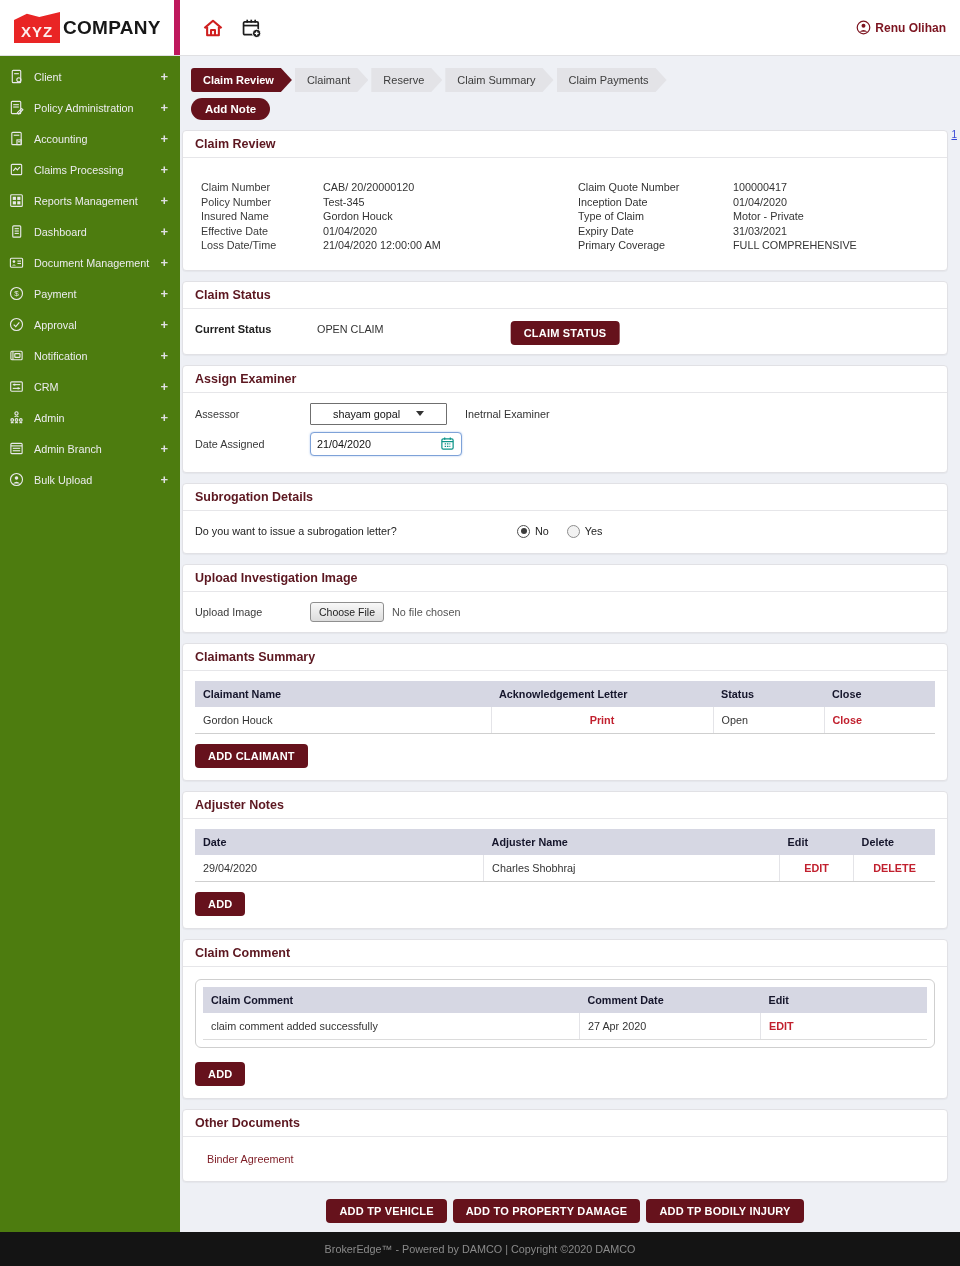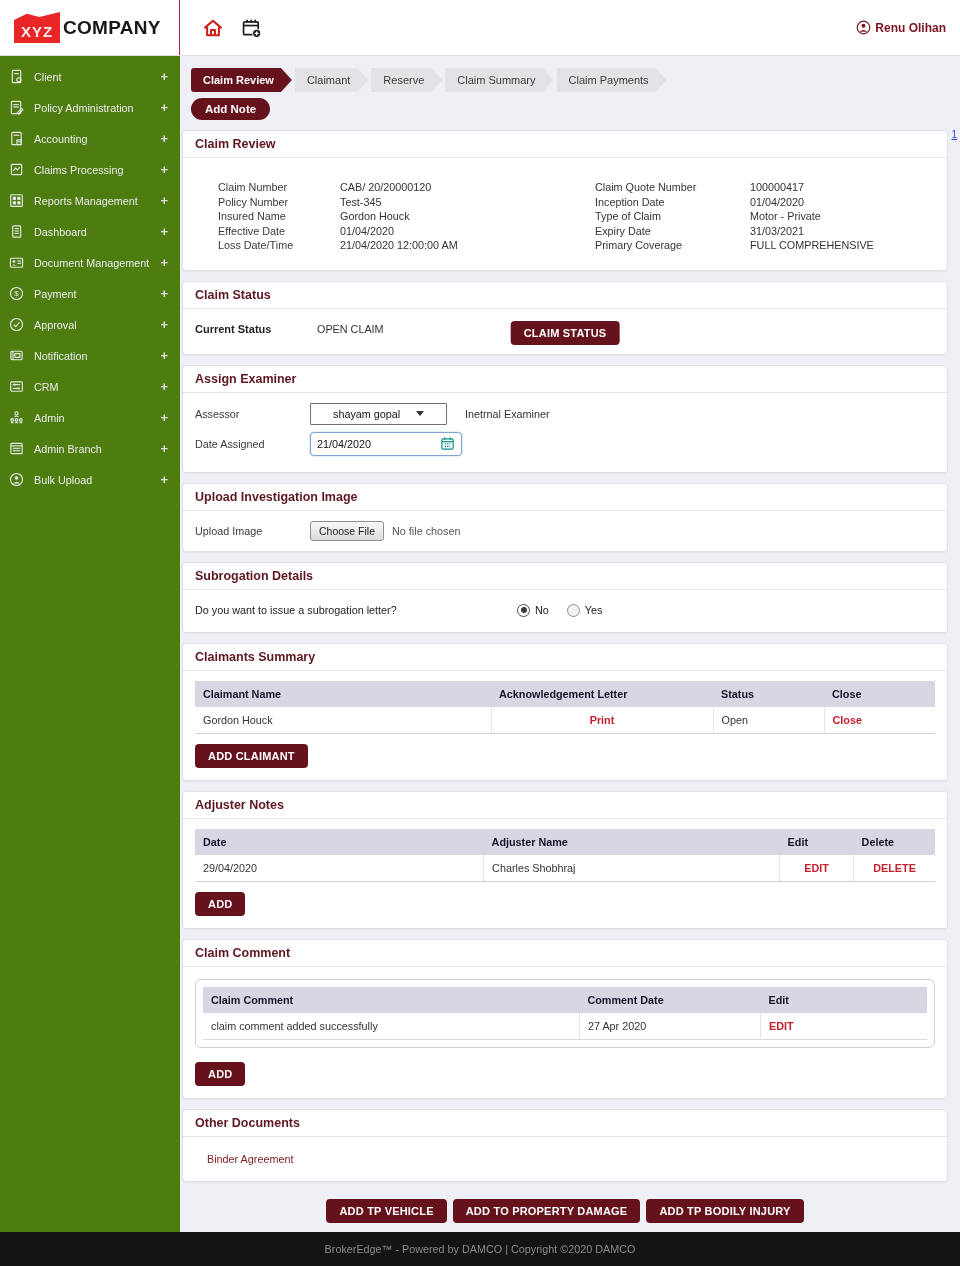--- a/index.html
+++ b/index.html
@@ -2,21 +2,21 @@
 <html><head>
 <meta charset="utf-8">
 <style>
   * { margin:0; padding:0; box-sizing:border-box; }
   html,body { background:#cfd2da; }
   body { font-family:"Liberation Sans","DejaVu Sans",sans-serif; }
   .app { position:relative; width:960px; height:1266px; background:#eef0f5; overflow:hidden; margin:0 auto; }
 
   
   .topbar { position:absolute; top:0; left:0; width:960px; height:56px; background:#fff; border-bottom:1px solid #e0e0e3; display:flex; z-index:5; }
-  .logo-box { width:180px; height:100%; border-right:1px solid #be185d; display:flex; align-items:center; padding-left:14px; background:#fff; }
+  .logo-box { width:180px; height:100%; border-right:6px solid #be185d; display:flex; align-items:center; padding-left:14px; background:#fff; }
   .logo-mark { position:relative; width:46px; height:31px; background:#e92525; clip-path:polygon(0 26%, 28% 6%, 55% 16%, 100% 0, 100% 100%, 0 100%); display:flex; align-items:flex-end; justify-content:center; }
   .logo-mark span { color:rgba(255,255,255,.92); font-weight:bold; font-size:15px; letter-spacing:1px; line-height:22px; }
   .logo-word { font-size:19px; font-weight:800; color:#171717; letter-spacing:.3px; margin-left:3px; }
   .top-main { flex:1; display:flex; align-items:center; padding:0 14px 0 20px; }
   .top-icon { width:26px; height:26px; margin-right:12px; display:inline-flex; align-items:center; justify-content:center; cursor:pointer; }
   .top-user { margin-left:auto; display:flex; align-items:center; gap:4px; color:#7c1420; font-weight:bold; font-size:12px; }
 
   
   .sidebar { position:absolute; top:56px; left:0; width:180px; bottom:34px; background:#4d7c0f; padding-top:5px; }
   .side-item { display:flex; align-items:center; height:31px; padding:0 12px 0 8px; cursor:pointer; }
@@ -33,21 +33,21 @@
   .crumb { height:24px; display:flex; align-items:center; padding:0 18px 0 12px; font-size:11px; color:#3c3c3c; background:#e3e3e7; margin-right:3px; clip-path:polygon(0 0, calc(100% - 11px) 0, 100% 50%, calc(100% - 11px) 100%, 0 100%); cursor:pointer; }
   .crumb.active { background:#66121c; color:#fff; font-weight:bold; border-radius:3px 0 0 3px; }
   .addnote-btn { display:inline-block; margin:6px 0 0 9px; background:#66121c; color:#fff; font-size:11.5px; font-weight:bold; padding:5px 14px; border-radius:11px; border:none; cursor:pointer; }
 
   .card { position:relative; background:#fff; border:1px solid #e1e1e5; border-radius:4px; margin-top:10px; box-shadow:0 1px 1px rgba(0,0,0,.04); }
   .card-h { padding:6px 12px; border-bottom:1px solid #e6e6e9; }
   .card-h h2 { font-size:12.5px; font-weight:bold; color:#5c1720; }
   .pager-one { position:absolute; top:-2px; right:-10px; font-size:10px; color:#3848d6; text-decoration:underline; cursor:pointer; }
 
   
-  .cr-body { padding:22px 18px 17px;margin-left:17px; }
+  .cr-body { padding:22px 18px 17px; }
   .cr-row { display:flex; font-size:10.8px; line-height:14.6px; color:#333; }
   .cr-l1 { width:122px; color:#3a3a3a; }
   .cr-v1 { width:255px; }
   .cr-l2 { width:155px; }
   .cr-v2 { flex:1; }
 
   
   .cs-body { position:relative; padding:14px 12px 19px; display:flex; align-items:center; }
   .cs-label { width:122px; font-size:11px; font-weight:bold; color:#222; }
   .cs-value { font-size:10.8px; color:#333; }
@@ -408,46 +408,46 @@
               </svg>
             </span>
           </div>
         </div>
       </div>
     </div>
 
     
     <div class="card">
       <div class="card-h">
-          <h2>Upload Investigation Image</h2>
-        </div>
-      <div class="up-body">
-        <span class="up-label">Upload Image</span>
-        <span class="file-btn">Choose File</span>
-        <span class="file-none">No file chosen</span>
-      </div>
-    </div>
-
-    
-    <div class="card">
-      <div class="card-h">
           <h2>Subrogation Details</h2>
         </div>
       <div class="sub-body">
         <span class="sub-q">Do you want to issue a subrogation letter?</span>
         <div class="radio-group">
           <span class="radio-opt">
             <span class="radio sel"></span>
             <span>No</span>
           </span>
           <span class="radio-opt">
             <span class="radio"></span>
             <span>Yes</span>
           </span>
         </div>
+      </div>
+    </div>
+
+    
+    <div class="card">
+      <div class="card-h">
+          <h2>Upload Investigation Image</h2>
+        </div>
+      <div class="up-body">
+        <span class="up-label">Upload Image</span>
+        <span class="file-btn">Choose File</span>
+        <span class="file-none">No file chosen</span>
       </div>
     </div>
 
     
     <div class="card">
       <div class="card-h">
           <h2>Claimants Summary</h2>
         </div>
       <div class="tbl-wrap">
         <table>

